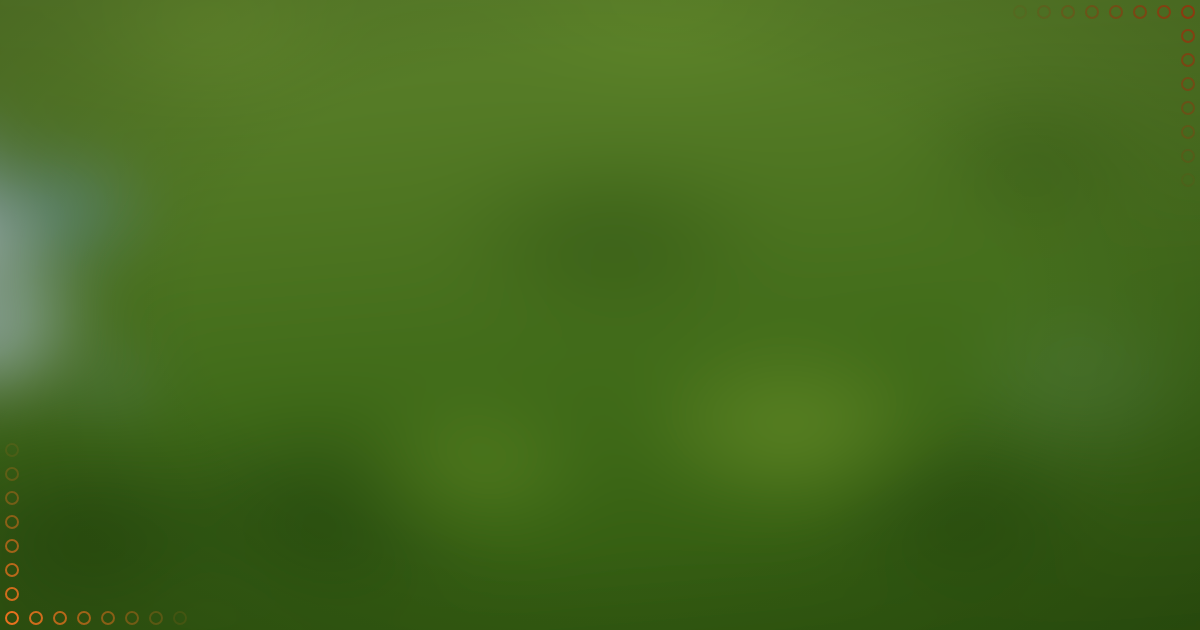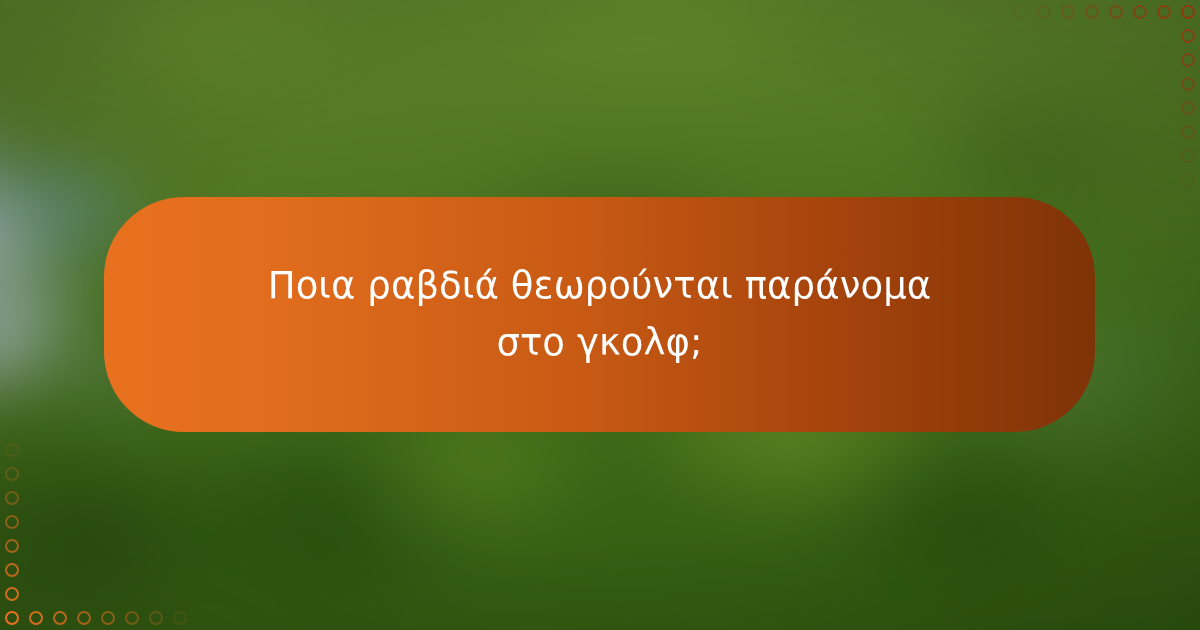--- a/index.html
+++ b/index.html
@@ -145,17 +145,14 @@
       <div class="dot" style="border-color: rgb(232, 113, 31); opacity: 0.12; left: 173px; bottom: 5px;"></div>
       <div class="dot" style="border-color: rgb(232, 113, 31); opacity: 0.874; left: 5px; bottom: 29px;"></div>
       <div class="dot" style="border-color: rgb(232, 113, 31); opacity: 0.749; left: 5px; bottom: 53px;"></div>
       <div class="dot" style="border-color: rgb(232, 113, 31); opacity: 0.623; left: 5px; bottom: 77px;"></div>
       <div class="dot" style="border-color: rgb(232, 113, 31); opacity: 0.497; left: 5px; bottom: 101px;"></div>
       <div class="dot" style="border-color: rgb(232, 113, 31); opacity: 0.371; left: 5px; bottom: 125px;"></div>
       <div class="dot" style="border-color: rgb(232, 113, 31); opacity: 0.246; left: 5px; bottom: 149px;"></div>
       <div class="dot" style="border-color: rgb(232, 113, 31); opacity: 0.12; left: 5px; bottom: 173px;"></div>
     </div>
 
-  <div class="card">
-    <p class="card-question">Ποια ραβδιά θεωρούνται παράνομα στο γκολφ;</p>
-  </div>
 
 </div>
 
 </body></html>

